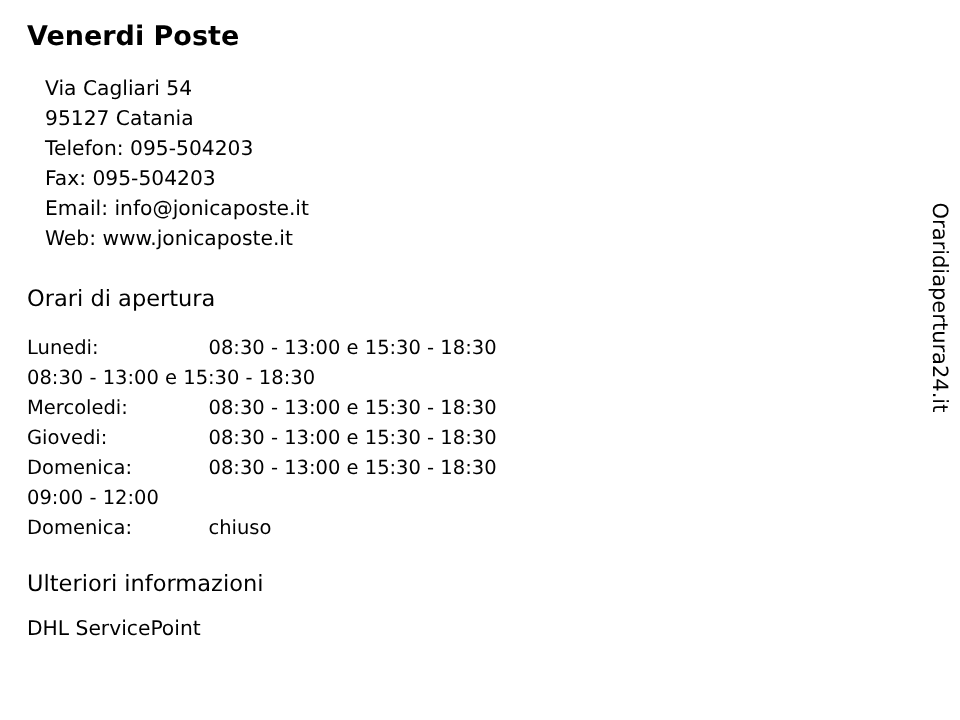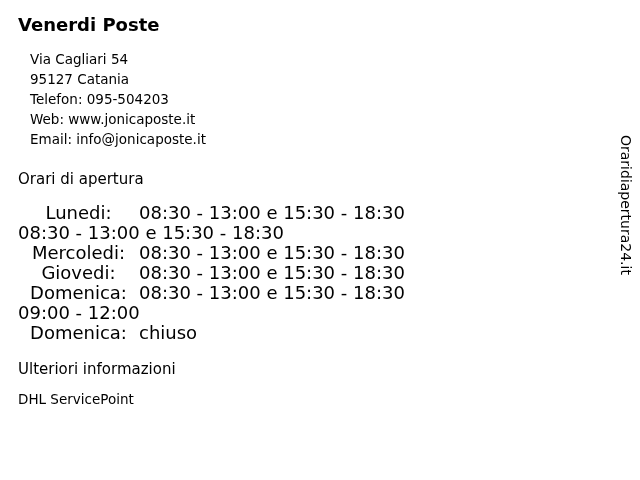--- a/index.html
+++ b/index.html
@@ -36,23 +36,22 @@
     font-size: 15px;
     font-weight: normal;
     line-height: 20px;
     margin: 20px 0 14px 0;
   }
   .hours-table {
     margin: 0;
   }
   .hours-row {
     display: flex;
-    font-size: 18px;
+    font-size: 13px;
     line-height: 20px;
-    text-align: center;
   }
   .hours-day {
     width: 121px;
     flex: 0 0 121px;
     white-space: nowrap;
   }
   .hours-times {
     white-space: nowrap;
   }
   .extra-heading {
@@ -78,22 +77,23 @@
 <body>
 
 <div class="content">
 
   <h1 class="biz-title">Venerdi Poste</h1>
 
   <div class="contact-block">
     <div class="contact-line">Via Cagliari 54</div>
     <div class="contact-line">95127 Catania</div>
     <div class="contact-line">Telefon: 095-504203</div>
+    <div class="contact-line">Fax: 095-504203</div>
+    <div class="contact-line">Email: info@jonicaposte.it</div>
     <div class="contact-line">Web: www.jonicaposte.it</div>
-    <div class="contact-line">Email: info@jonicaposte.it</div>
   </div>
 
   <h2 class="section-heading">Orari di apertura</h2>
 
   <div class="hours-table">
     <div class="hours-row">
       <span class="hours-day">Lunedi:</span>
       <span class="hours-times">08:30 - 13:00 e 15:30 - 18:30</span>
     </div>
     <div class="hours-row">

